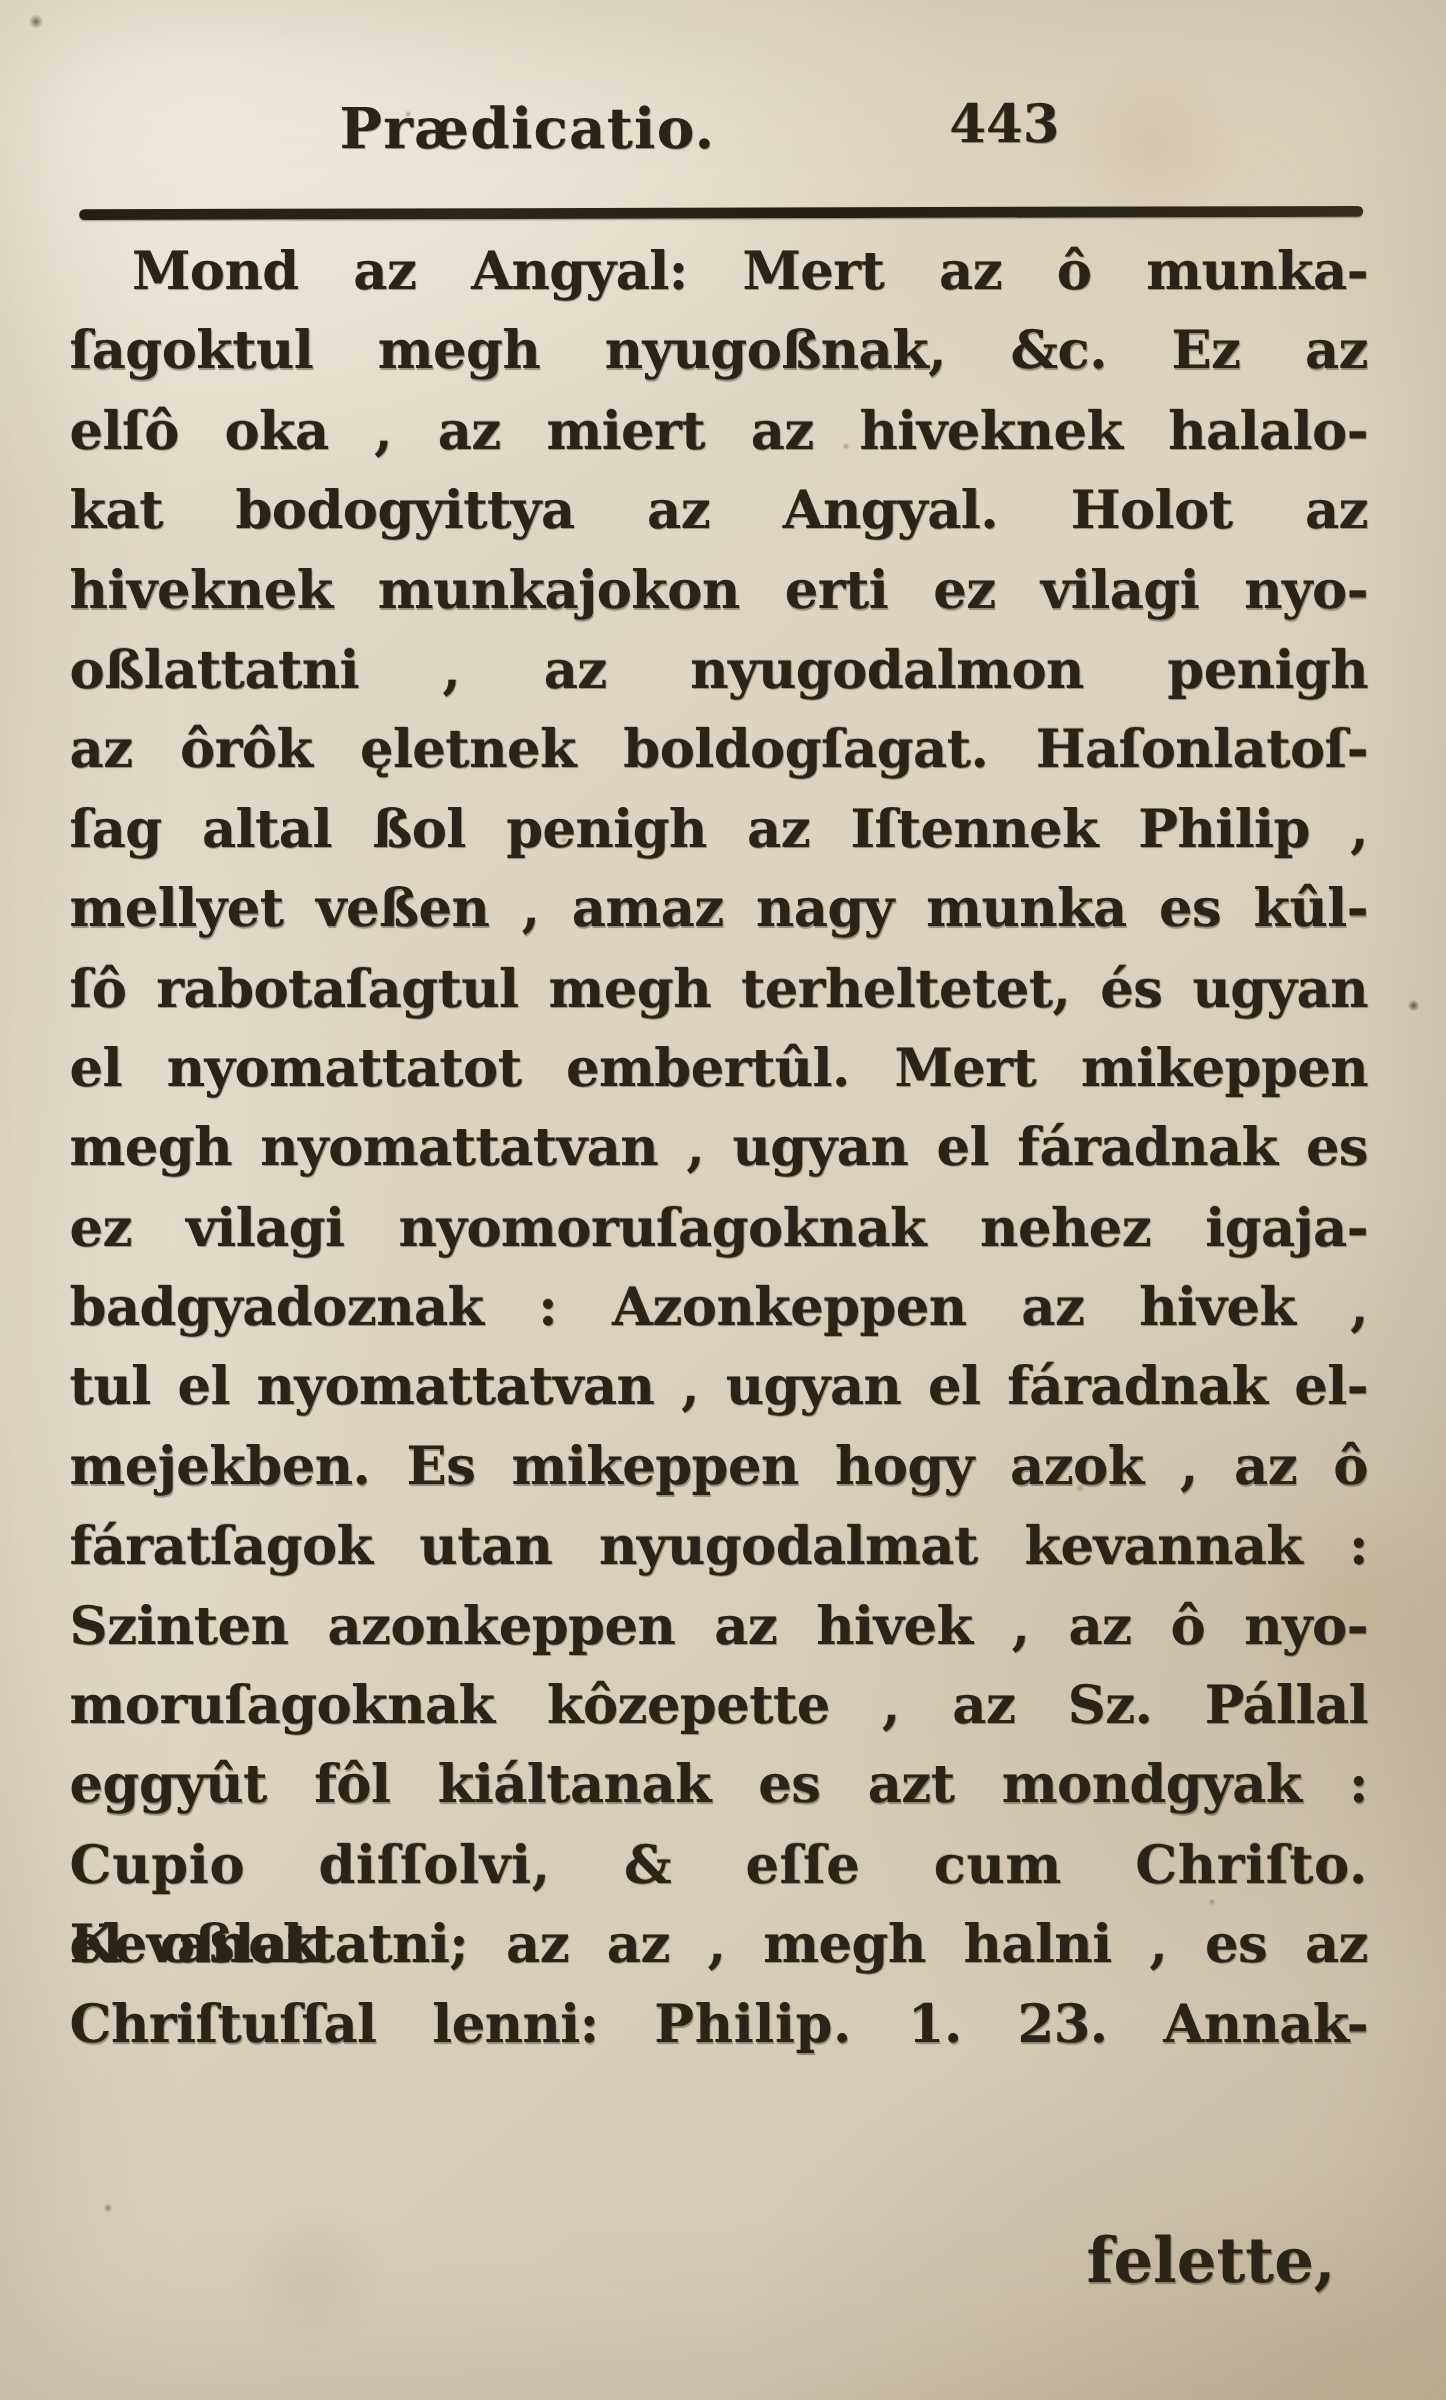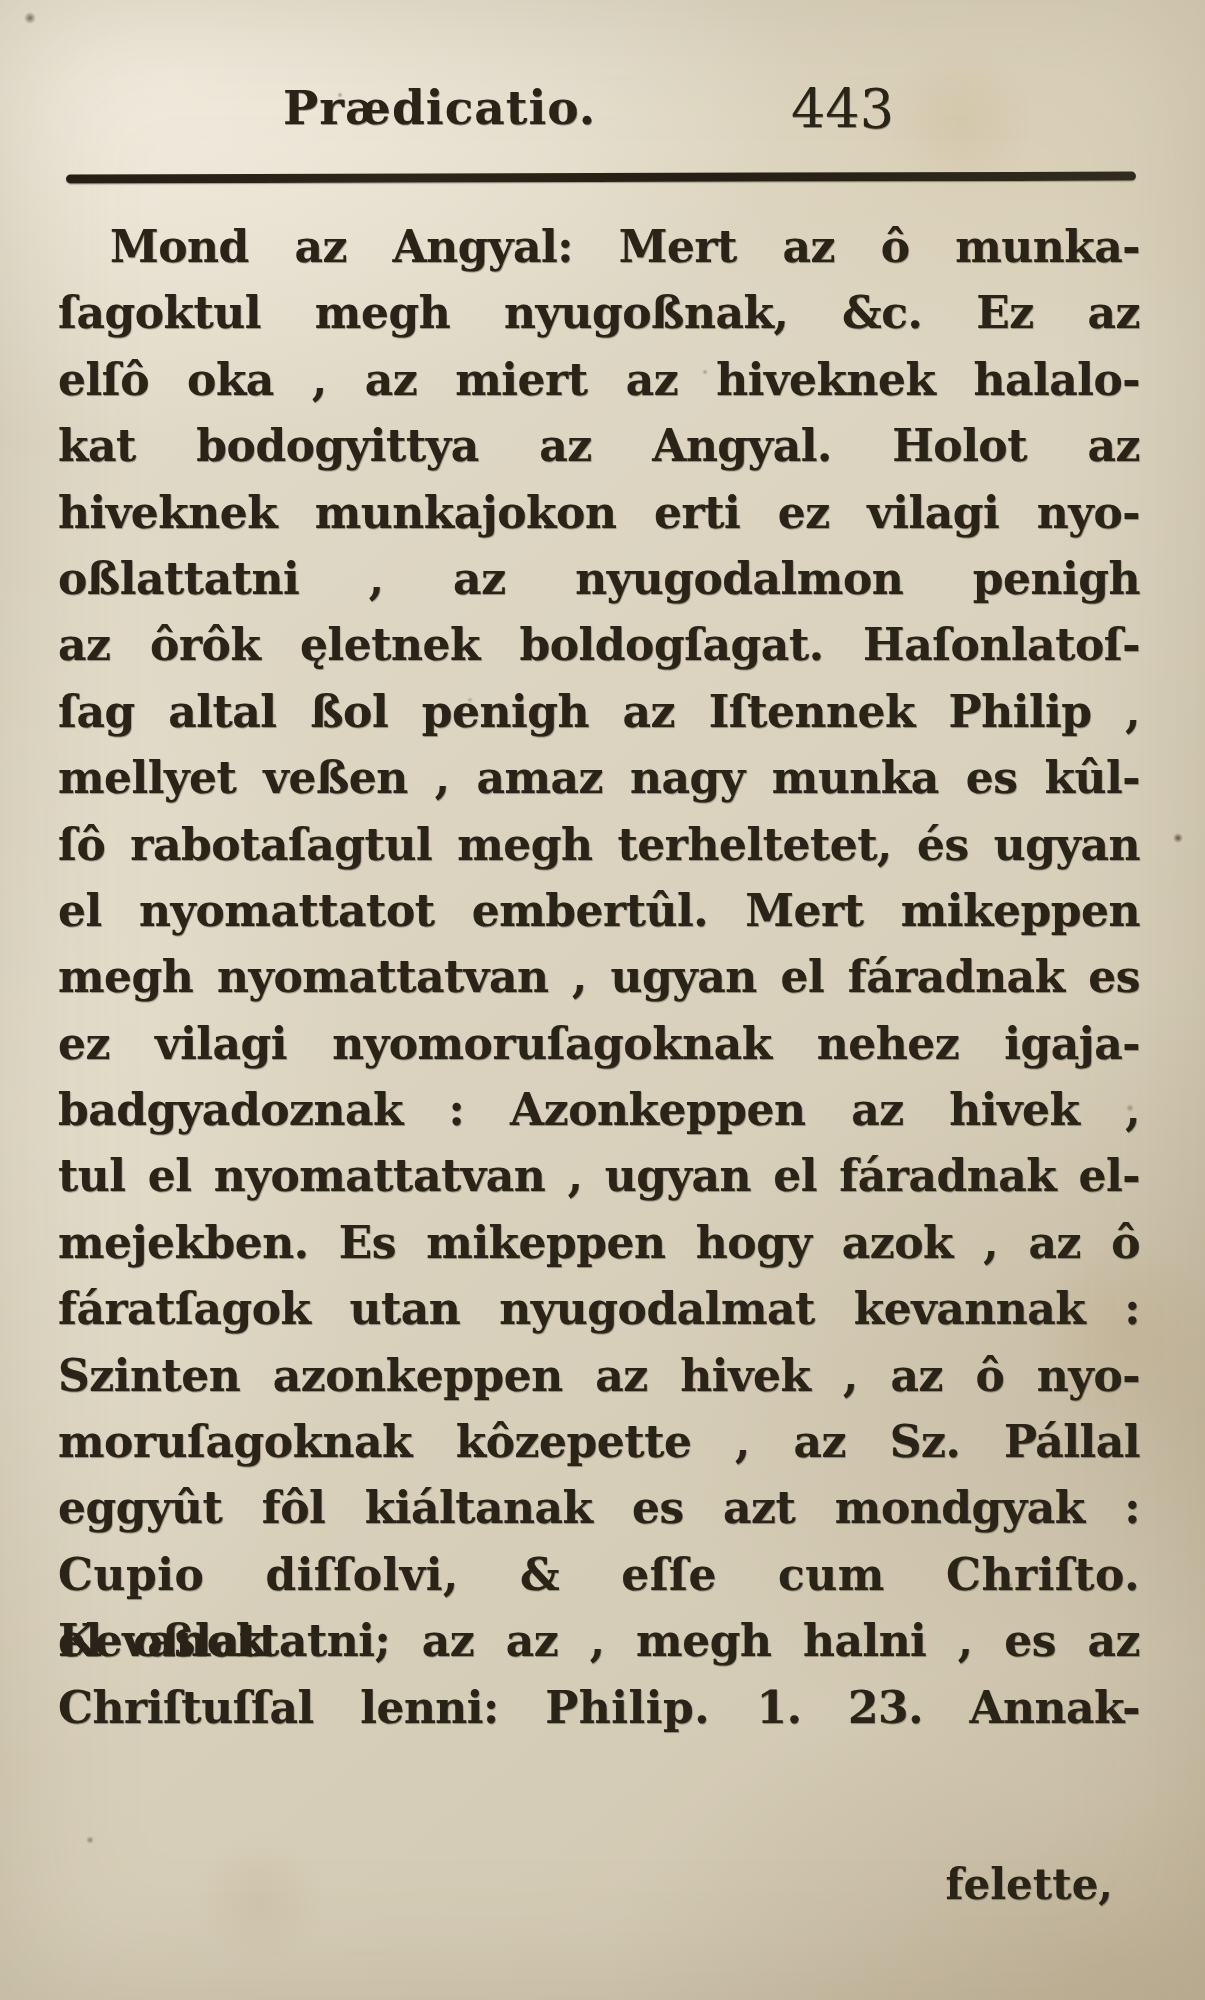--- a/index.html
+++ b/index.html
@@ -45,48 +45,48 @@
       radial-gradient(circle 2px at 470px 700px, rgba(120,95,55,0.4), transparent 3px);
   }
   .header { position: absolute; top: 72px; left: 0; width: 100%; height: 110px; }
   .running-title {
     position: absolute; left: 283px; top: 8px;
     font-size: 47px; font-weight: 700; letter-spacing: 1px;
     text-shadow: 0.6px 0.9px 0.6px rgba(42,35,24,0.45);
   }
   .page-number {
     position: absolute; left: 791px; top: 6px;
-    font-size: 54px; font-weight: 400;
+    font-size: 44px; font-weight: 700;
     text-shadow: 0.6px 0.9px 0.6px rgba(42,35,24,0.45);
   }
   .rule {
     position: absolute; top: 173px; left: 66px;
     width: 1070px; height: 9px;
     background: linear-gradient(90deg, #241e14 0%, #2c2519 30%, #241e14 60%, #332b1d 100%);
     border-radius: 5px;
     transform: rotate(-0.15deg);
     box-shadow: 0 1px 1px rgba(40,32,20,0.35);
   }
   .body-text {
-    position: absolute; top: 194px; left: 58px; width: 1082px; margin-top: 20px;
+    position: absolute; top: 194px; left: 58px; width: 1082px;
   }
   .line {
     height: 66.4px; line-height: 66.4px;
     font-size: 44px; font-weight: 700;
     letter-spacing: -0.5px; word-spacing: 1px;
     text-align: justify; text-align-last: justify;
     white-space: normal; overflow: visible;
     text-shadow: 0.7px 1px 0.7px rgba(42,34,22,0.40), -0.3px -0.3px 0.4px rgba(42,34,22,0.18);
   }
   .line.indent { text-indent: 52px; }
   .seg.it { font-weight: 700; letter-spacing: 0.5px; }
   .catchword {
     position: absolute; top: 1852px; left: 58px; width: 1055px;
     height: 66px; line-height: 66px;
-    font-size: 42px; font-weight: 700;
+    font-size: 52px; font-weight: 700;
     text-align: right;
     text-shadow: 0.7px 1px 0.7px rgba(42,34,22,0.40);
   }
 </style>
 </head>
 <body>
 
 <div class="page">
   <div class="freckles"></div>
 

